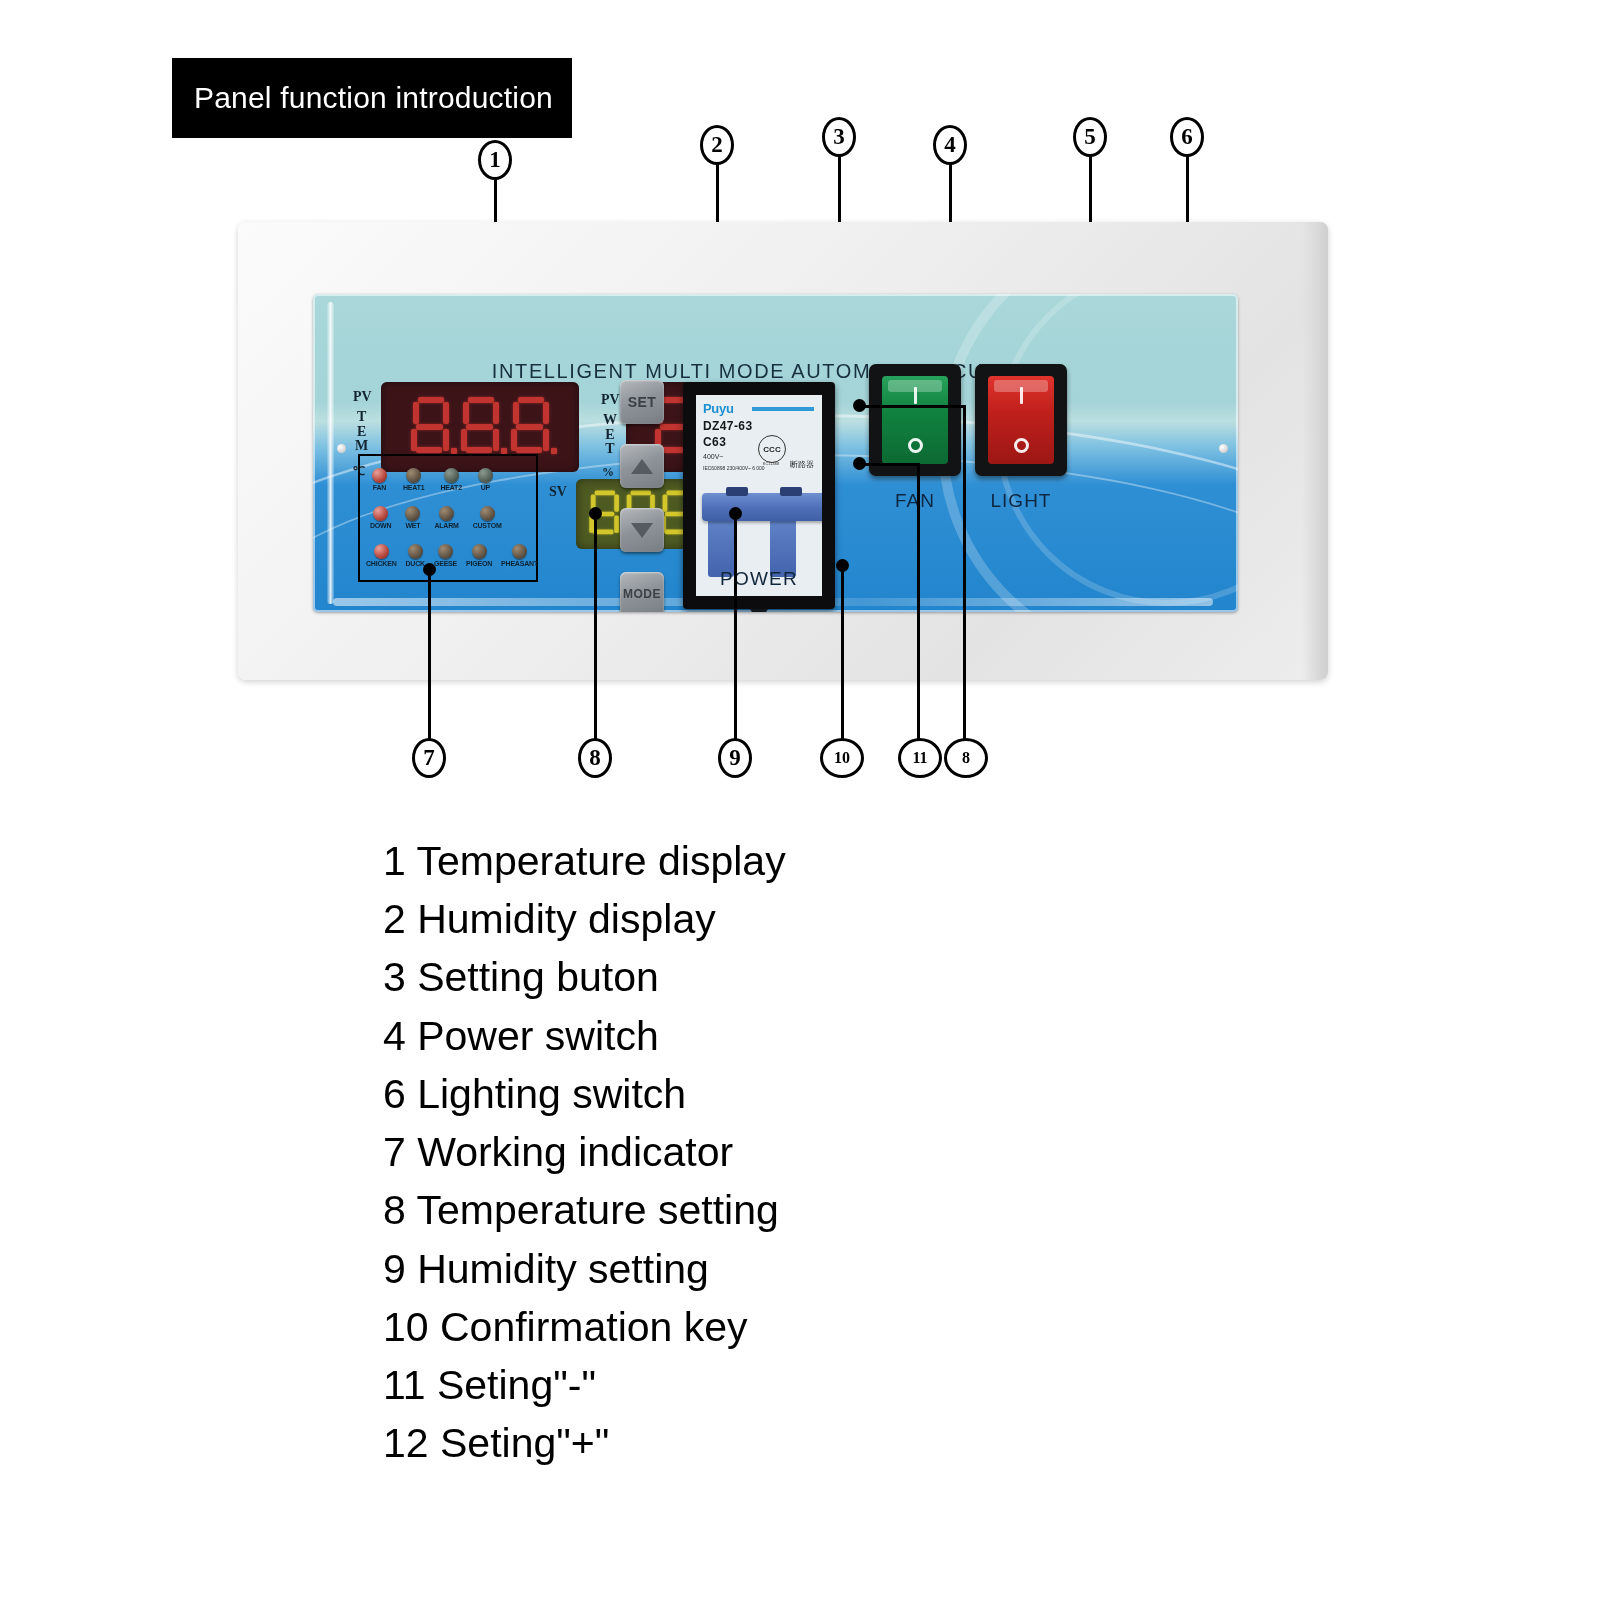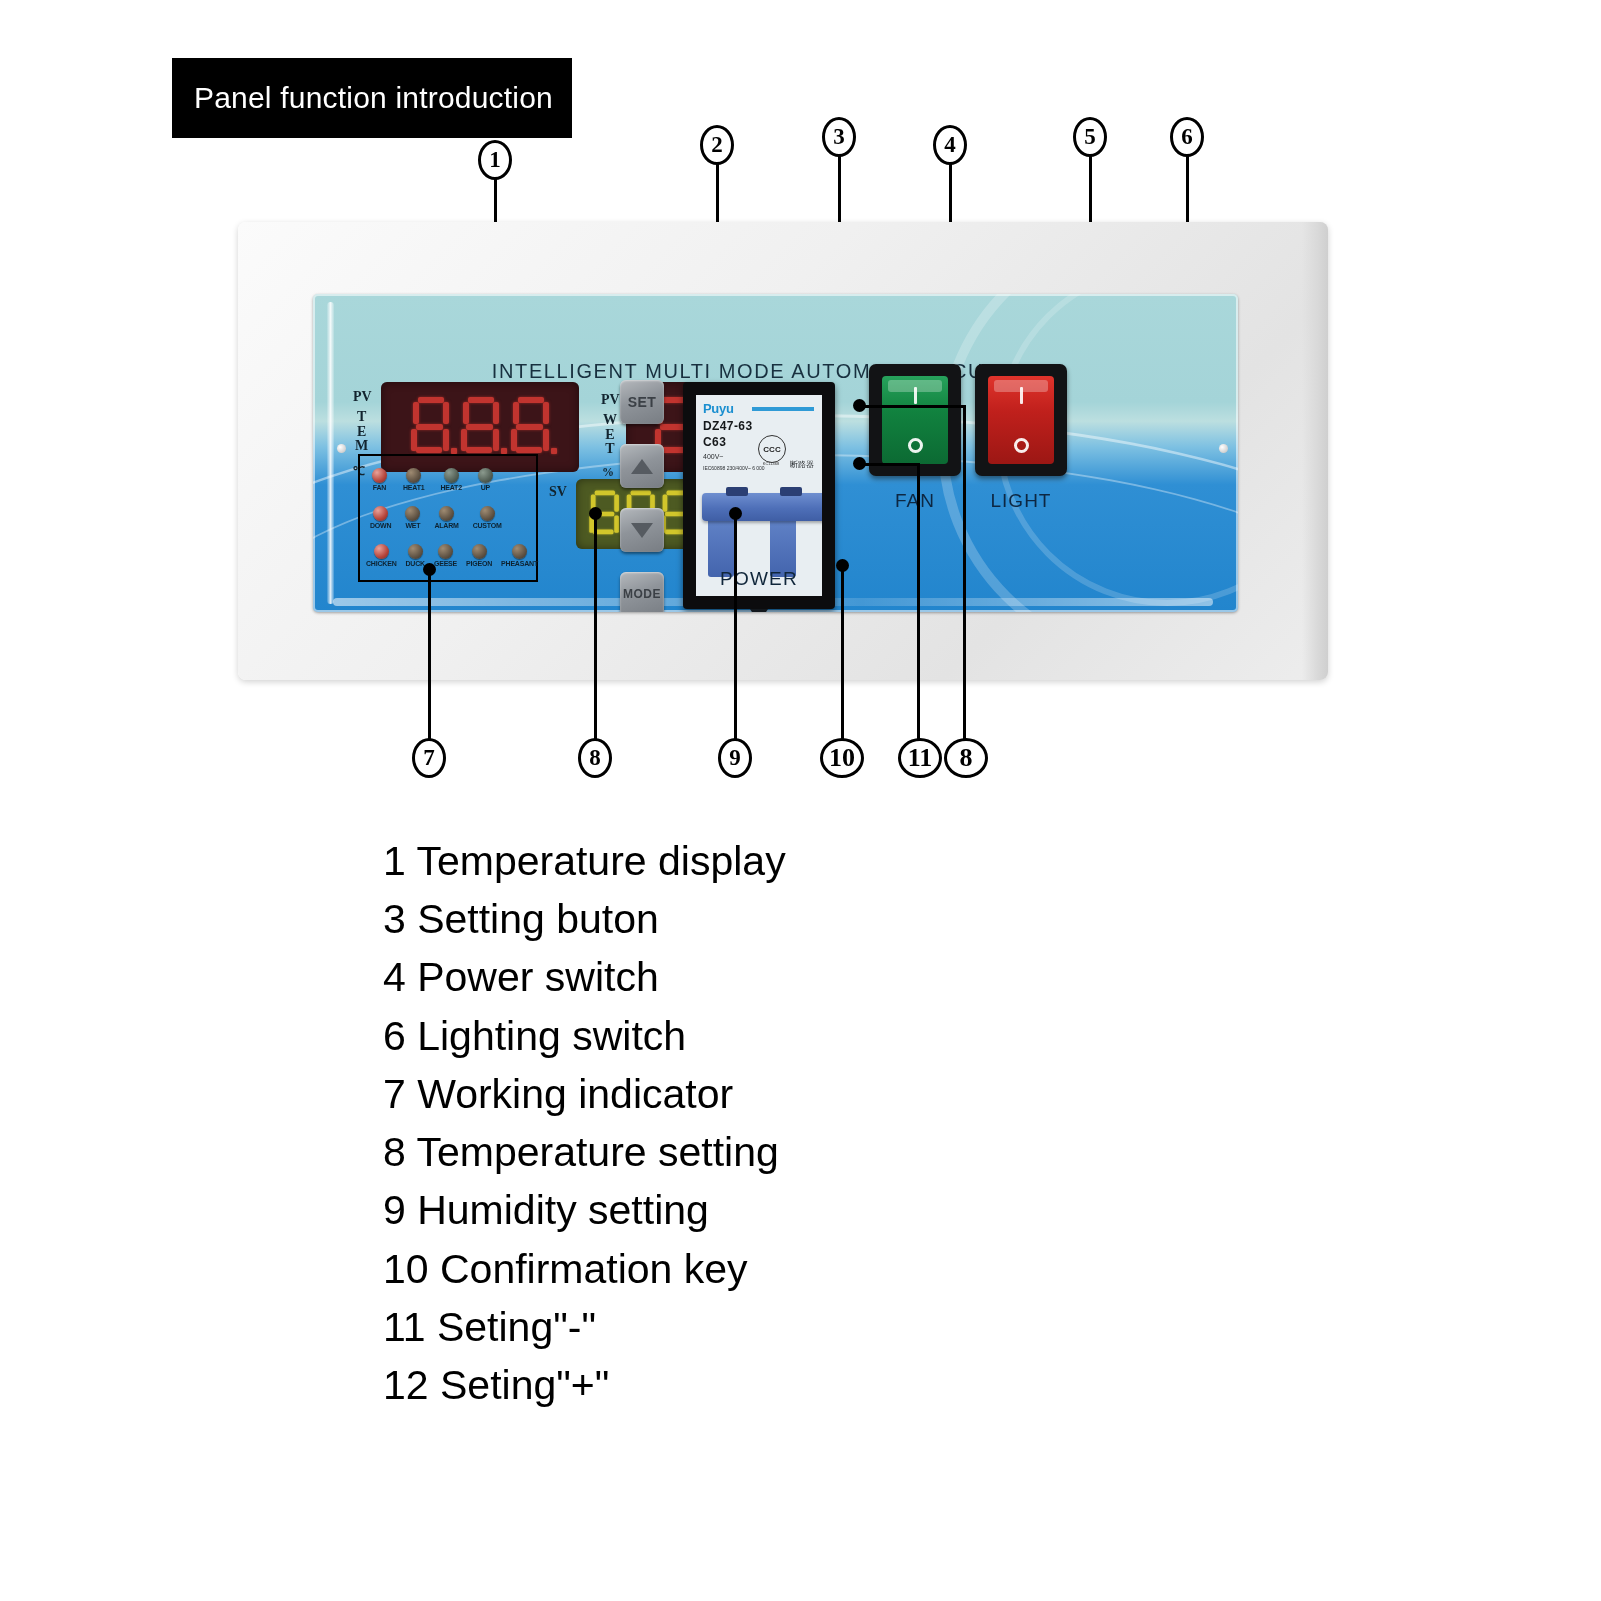--- a/index.html
+++ b/index.html
@@ -28,21 +28,21 @@
     position:absolute;
     width:34px;height:40px;
     border:3px solid #000;
     border-radius:50%;
     background:#fff;
     display:flex;align-items:center;justify-content:center;
     font-size:23px;font-weight:bold;color:#000;
     font-family:"Liberation Serif", serif;
     box-sizing:border-box;
   }
-  .callout.wide{width:44px;font-size:26px;}
+  .callout.wide{width:44px;font-size:16px;}
   .leader{position:absolute;background:#000;width:3px;}
   .leader.h{height:3px;width:auto;}
   .dot{position:absolute;width:13px;height:13px;border-radius:50%;background:#000;}
 
   
   .device{
     position:absolute;left:238px;top:222px;width:1090px;height:458px;
     background:linear-gradient(135deg,#fbfbfb 0%,#f0f0f0 40%,#e3e3e3 75%,#ededed 100%);
     border-radius:8px;
     box-shadow:0 2px 6px rgba(0,0,0,.18);
@@ -530,20 +530,21 @@
 
   <div class="leader" style="left:841px;top:565px;height:175px;"></div>
   <div class="dot" style="left:836px;top:559px;"></div>
   <div class="callout wide" style="left:820px;top:738px;">10</div>
 
   <div class="callout wide" style="left:898px;top:738px;">11</div>
   <div class="callout wide" style="left:944px;top:738px;">8</div>
 
   <div class="legend">
     <div>1 Temperature display</div>
+    <div>2 Humidity display</div>
     <div>3 Setting buton</div>
     <div>4 Power switch</div>
     <div>6 Lighting switch</div>
     <div>7 Working indicator</div>
     <div>8 Temperature setting</div>
     <div>9 Humidity setting</div>
     <div>10 Confirmation key</div>
     <div>11 Seting"-"</div>
     <div>12 Seting"+"</div>
   </div>

